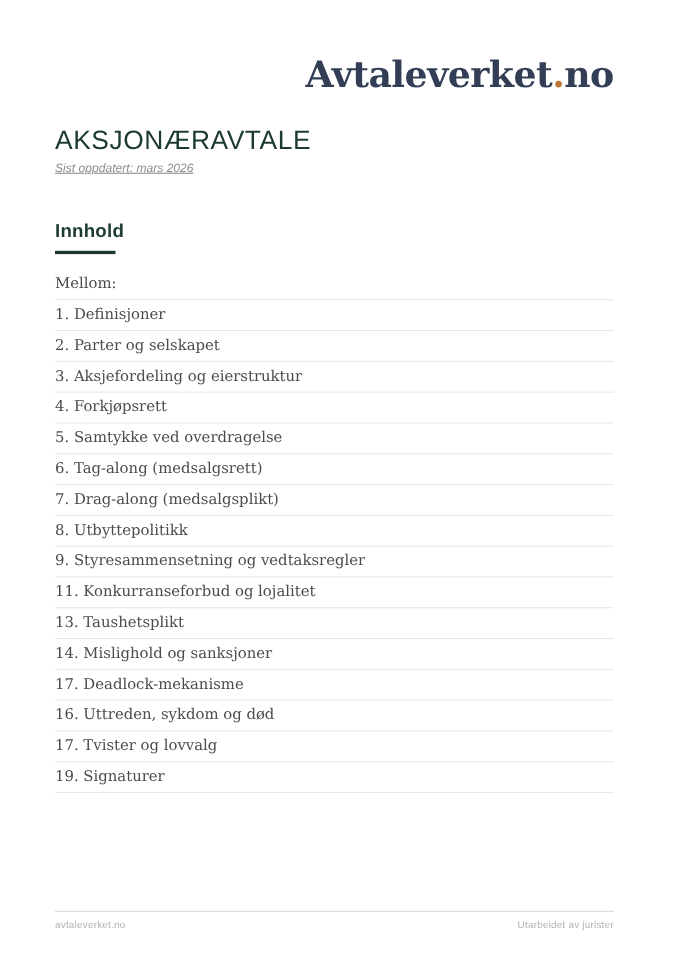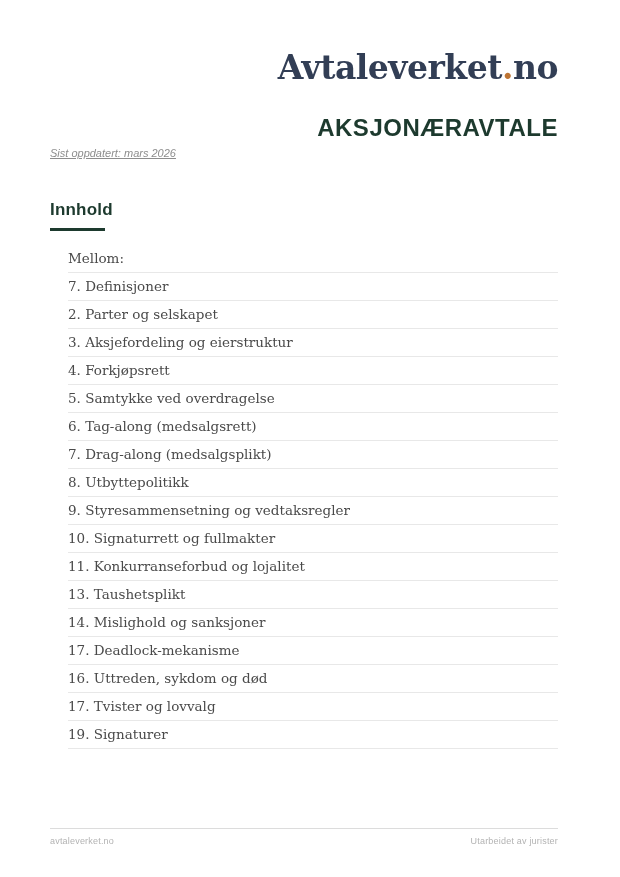--- a/index.html
+++ b/index.html
@@ -25,24 +25,23 @@
     line-height: 36px;
     color: #323e55;
     letter-spacing: -0.5px;
     cursor: pointer;
   }
   .logo .dot { color: #bd7434; }
   .doc-title {
     margin-top: 28px;
     font-size: 24px;
     line-height: 28px;
-    font-weight: 700;
+    font-weight: 400;
     letter-spacing: 0.5px;
     color: #1d3a2e;
-    text-align: right;
   }
   .doc-subtitle {
     margin-top: 4px;
     font-size: 11px;
     line-height: 14px;
     font-style: italic;
     color: #8d8d8d;
     text-decoration: underline;
   }
   .section-heading {
@@ -54,21 +53,20 @@
     letter-spacing: 0.2px;
   }
   .heading-rule {
     margin-top: 8px;
     width: 55px;
     height: 3px;
     background: #1d3a2e;
   }
   .toc {
     margin-top: 14px;
-    margin-left: 18px;
   }
   .toc-row {
     font-family: "DejaVu Serif", "Liberation Serif", serif;
     font-size: 13.5px;
     line-height: 19px;
     color: #4a4a4a;
     padding: 4px 0;
     border-bottom: 1px solid #e8e8e8;
   }
   .footer {
@@ -98,30 +96,29 @@
   </div>
 
   <div class="doc-title">AKSJONÆRAVTALE</div>
   <div class="doc-subtitle">Sist oppdatert: mars 2026</div>
 
   <div class="section-heading">Innhold</div>
   <div class="heading-rule"></div>
 
   <div class="toc">
     <div class="toc-row">Mellom:</div>
-    <div class="toc-row">7. Definisjoner</div>
+    <div class="toc-row">1. Definisjoner</div>
     <div class="toc-row">2. Parter og selskapet</div>
     <div class="toc-row">3. Aksjefordeling og eierstruktur</div>
     <div class="toc-row">4. Forkjøpsrett</div>
     <div class="toc-row">5. Samtykke ved overdragelse</div>
     <div class="toc-row">6. Tag-along (medsalgsrett)</div>
     <div class="toc-row">7. Drag-along (medsalgsplikt)</div>
     <div class="toc-row">8. Utbyttepolitikk</div>
     <div class="toc-row">9. Styresammensetning og vedtaksregler</div>
-    <div class="toc-row">10. Signaturrett og fullmakter</div>
     <div class="toc-row">11. Konkurranseforbud og lojalitet</div>
     <div class="toc-row">13. Taushetsplikt</div>
     <div class="toc-row">14. Mislighold og sanksjoner</div>
     <div class="toc-row">17. Deadlock-mekanisme</div>
     <div class="toc-row">16. Uttreden, sykdom og død</div>
     <div class="toc-row">17. Tvister og lovvalg</div>
     <div class="toc-row">19. Signaturer</div>
   </div>
 
   <div class="footer">

